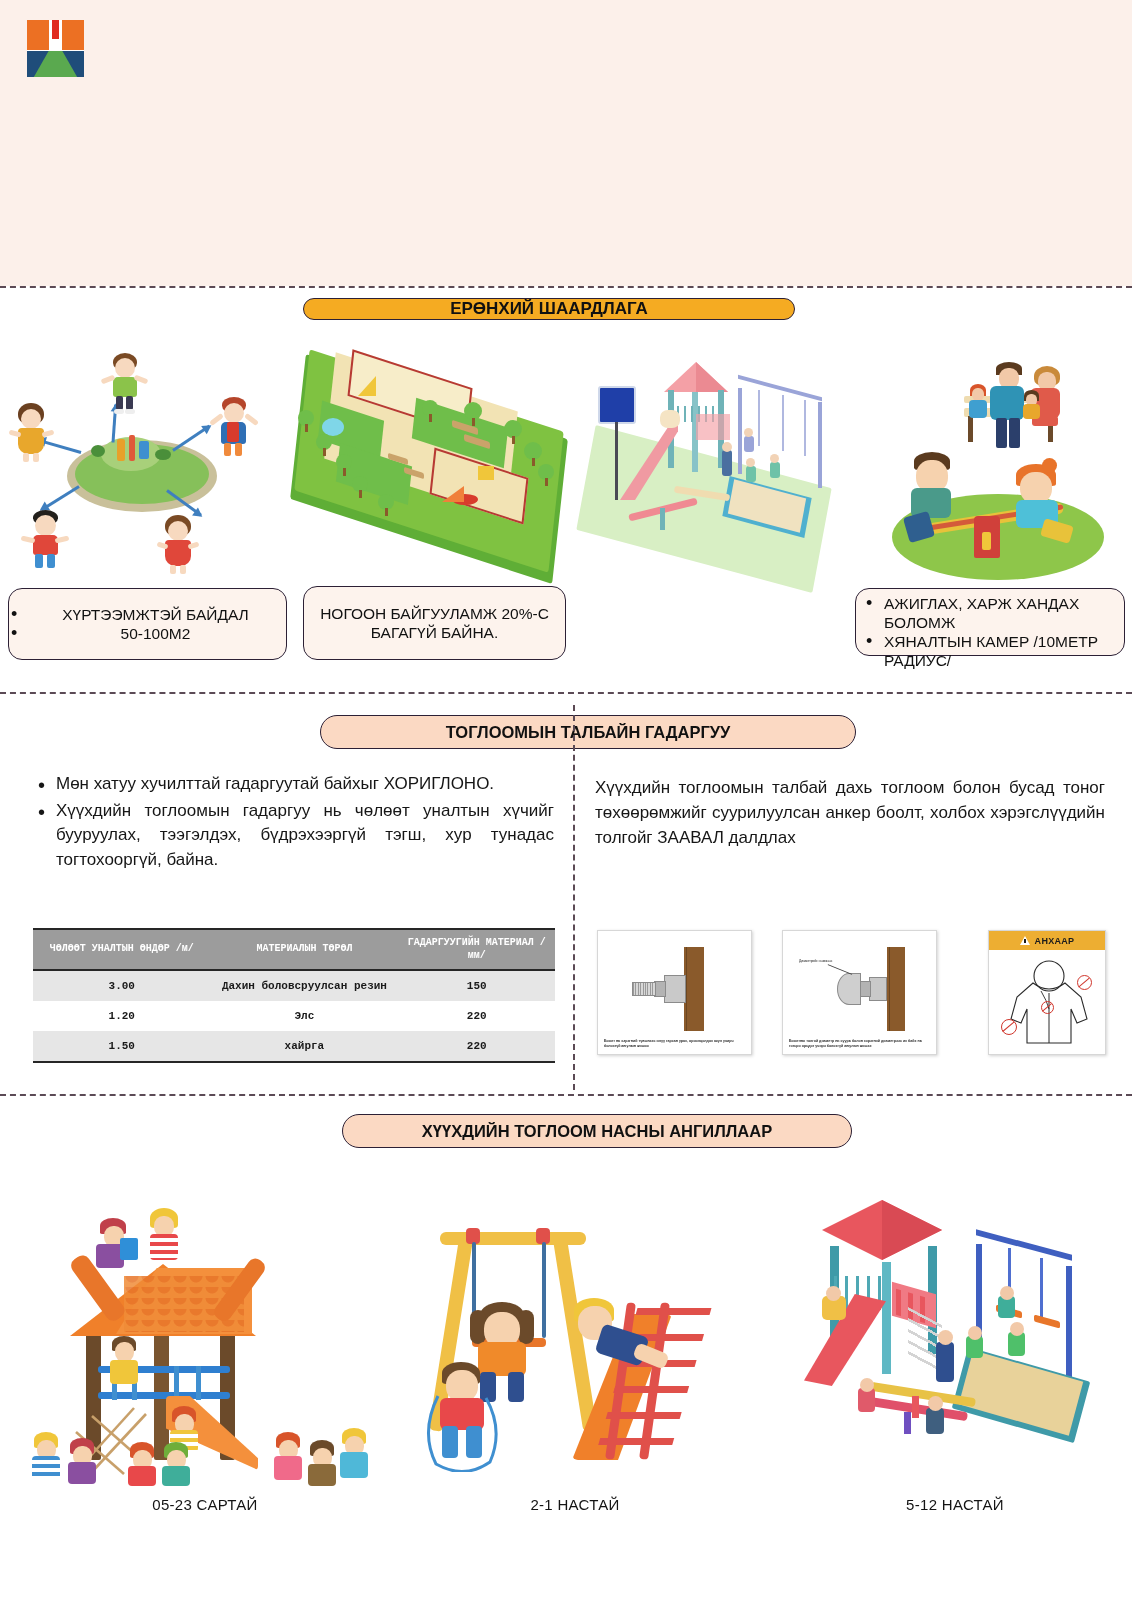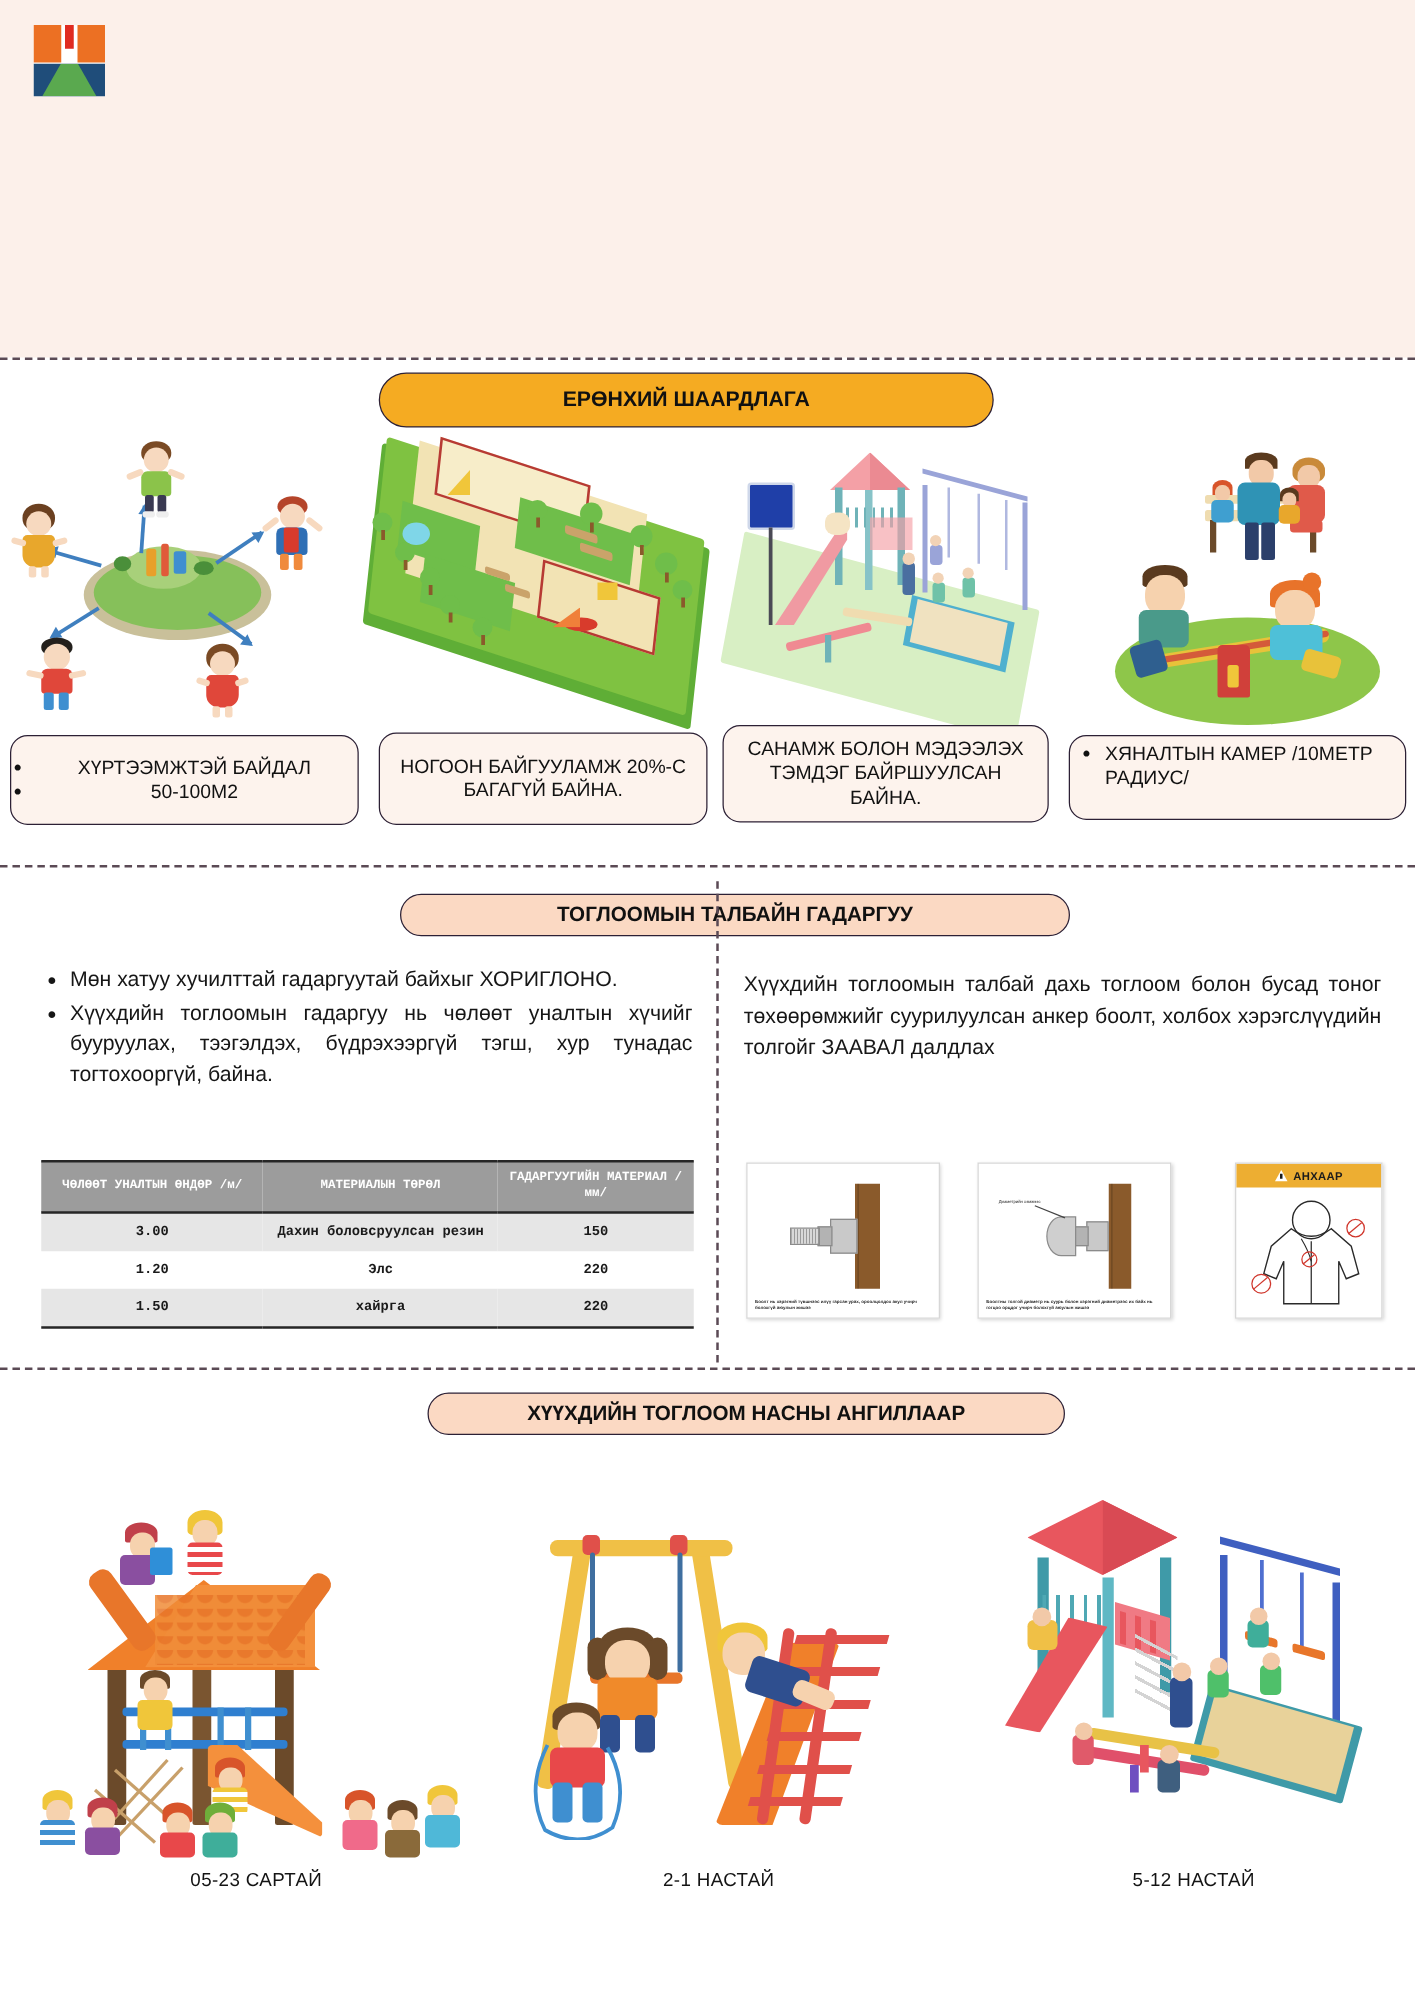--- a/index.html
+++ b/index.html
@@ -158,21 +158,21 @@
     <div class="logo">
       <div class="lg-tl"></div>
         <div class="lg-tr"></div>
       <div class="lg-red"></div>
       <div class="lg-bot"></div>
         <div class="lg-tri"></div>
     </div>
   </div>
   <div class="hdash" style="top:286px;"></div>
 
-  <div class="pill pill-amber" style="left:303px; top:298px; width:492px; height:44px; font-size:17px;">ЕРӨНХИЙ ШААРДЛАГА</div>
+  <div class="pill pill-amber" style="left:303px; top:298px; width:492px; height:22px; font-size:17px;">ЕРӨНХИЙ ШААРДЛАГА</div>
 
   <div class="ill" style="left:5px; top:345px; width:280px; height:235px;">
     <div class="island" style="left:62px; top:95px; width:150px; height:72px; background:#c9c09a;"></div>
     <div class="island" style="left:70px; top:99px; width:134px; height:60px; background:#86c05a;"></div>
     <div class="island" style="left:96px; top:92px; width:60px; height:34px; background:#a8d07a;"></div>
     <div style="position:absolute;left:112px;top:94px;width:8px;height:22px;background:#e8a02a;border-radius:2px;"></div>
     <div style="position:absolute;left:124px;top:90px;width:6px;height:26px;background:#e05a3a;border-radius:2px;"></div>
     <div style="position:absolute;left:134px;top:96px;width:10px;height:18px;background:#3f8fd0;border-radius:2px;"></div>
     <div style="position:absolute;left:86px;top:100px;width:14px;height:12px;background:#4a8f3a;border-radius:50%;"></div>
     <div style="position:absolute;left:150px;top:104px;width:16px;height:11px;background:#4a8f3a;border-radius:50%;"></div>
@@ -408,26 +408,24 @@
     <ul class="ctr">
       <li>ХҮРТЭЭМЖТЭЙ БАЙДАЛ</li>
       <li>50-100М2</li>
     </ul>
   </div>
 
   <div class="callout" style="left:303px; top:586px; width:263px; height:74px;">
     <div class="ctext">НОГООН БАЙГУУЛАМЖ 20%-С БАГАГҮЙ БАЙНА.</div>
   </div>
 
-  <div class="callout" style="left:578px; top:580px; width:261px; height:78px;">
-    <div class="ctext">САНАМЖ БОЛОН МЭДЭЭЛЭХ ТЭМДЭГ БАЙРШУУЛСАН БАЙНА.</div>
-  </div>
 
   <div class="callout" style="left:855px; top:588px; width:270px; height:68px; align-items:flex-start;">
     <ul style="padding-left:10px; padding-top:5px;">
+      <li>АЖИГЛАХ, ХАРЖ ХАНДАХ БОЛОМЖ</li>
       <li>ХЯНАЛТЫН КАМЕР /10МЕТР РАДИУС/</li>
     </ul>
   </div>
 
   <div class="hdash" style="top:692px;"></div>
 
   <div class="pill pill-peach" style="left:320px; top:715px; width:536px; height:34px; font-size:16.5px;">ТОГЛООМЫН ТАЛБАЙН ГАДАРГУУ</div>
 
   <div class="vdash" style="left:573px; top:705px; height:385px;"></div>
 

